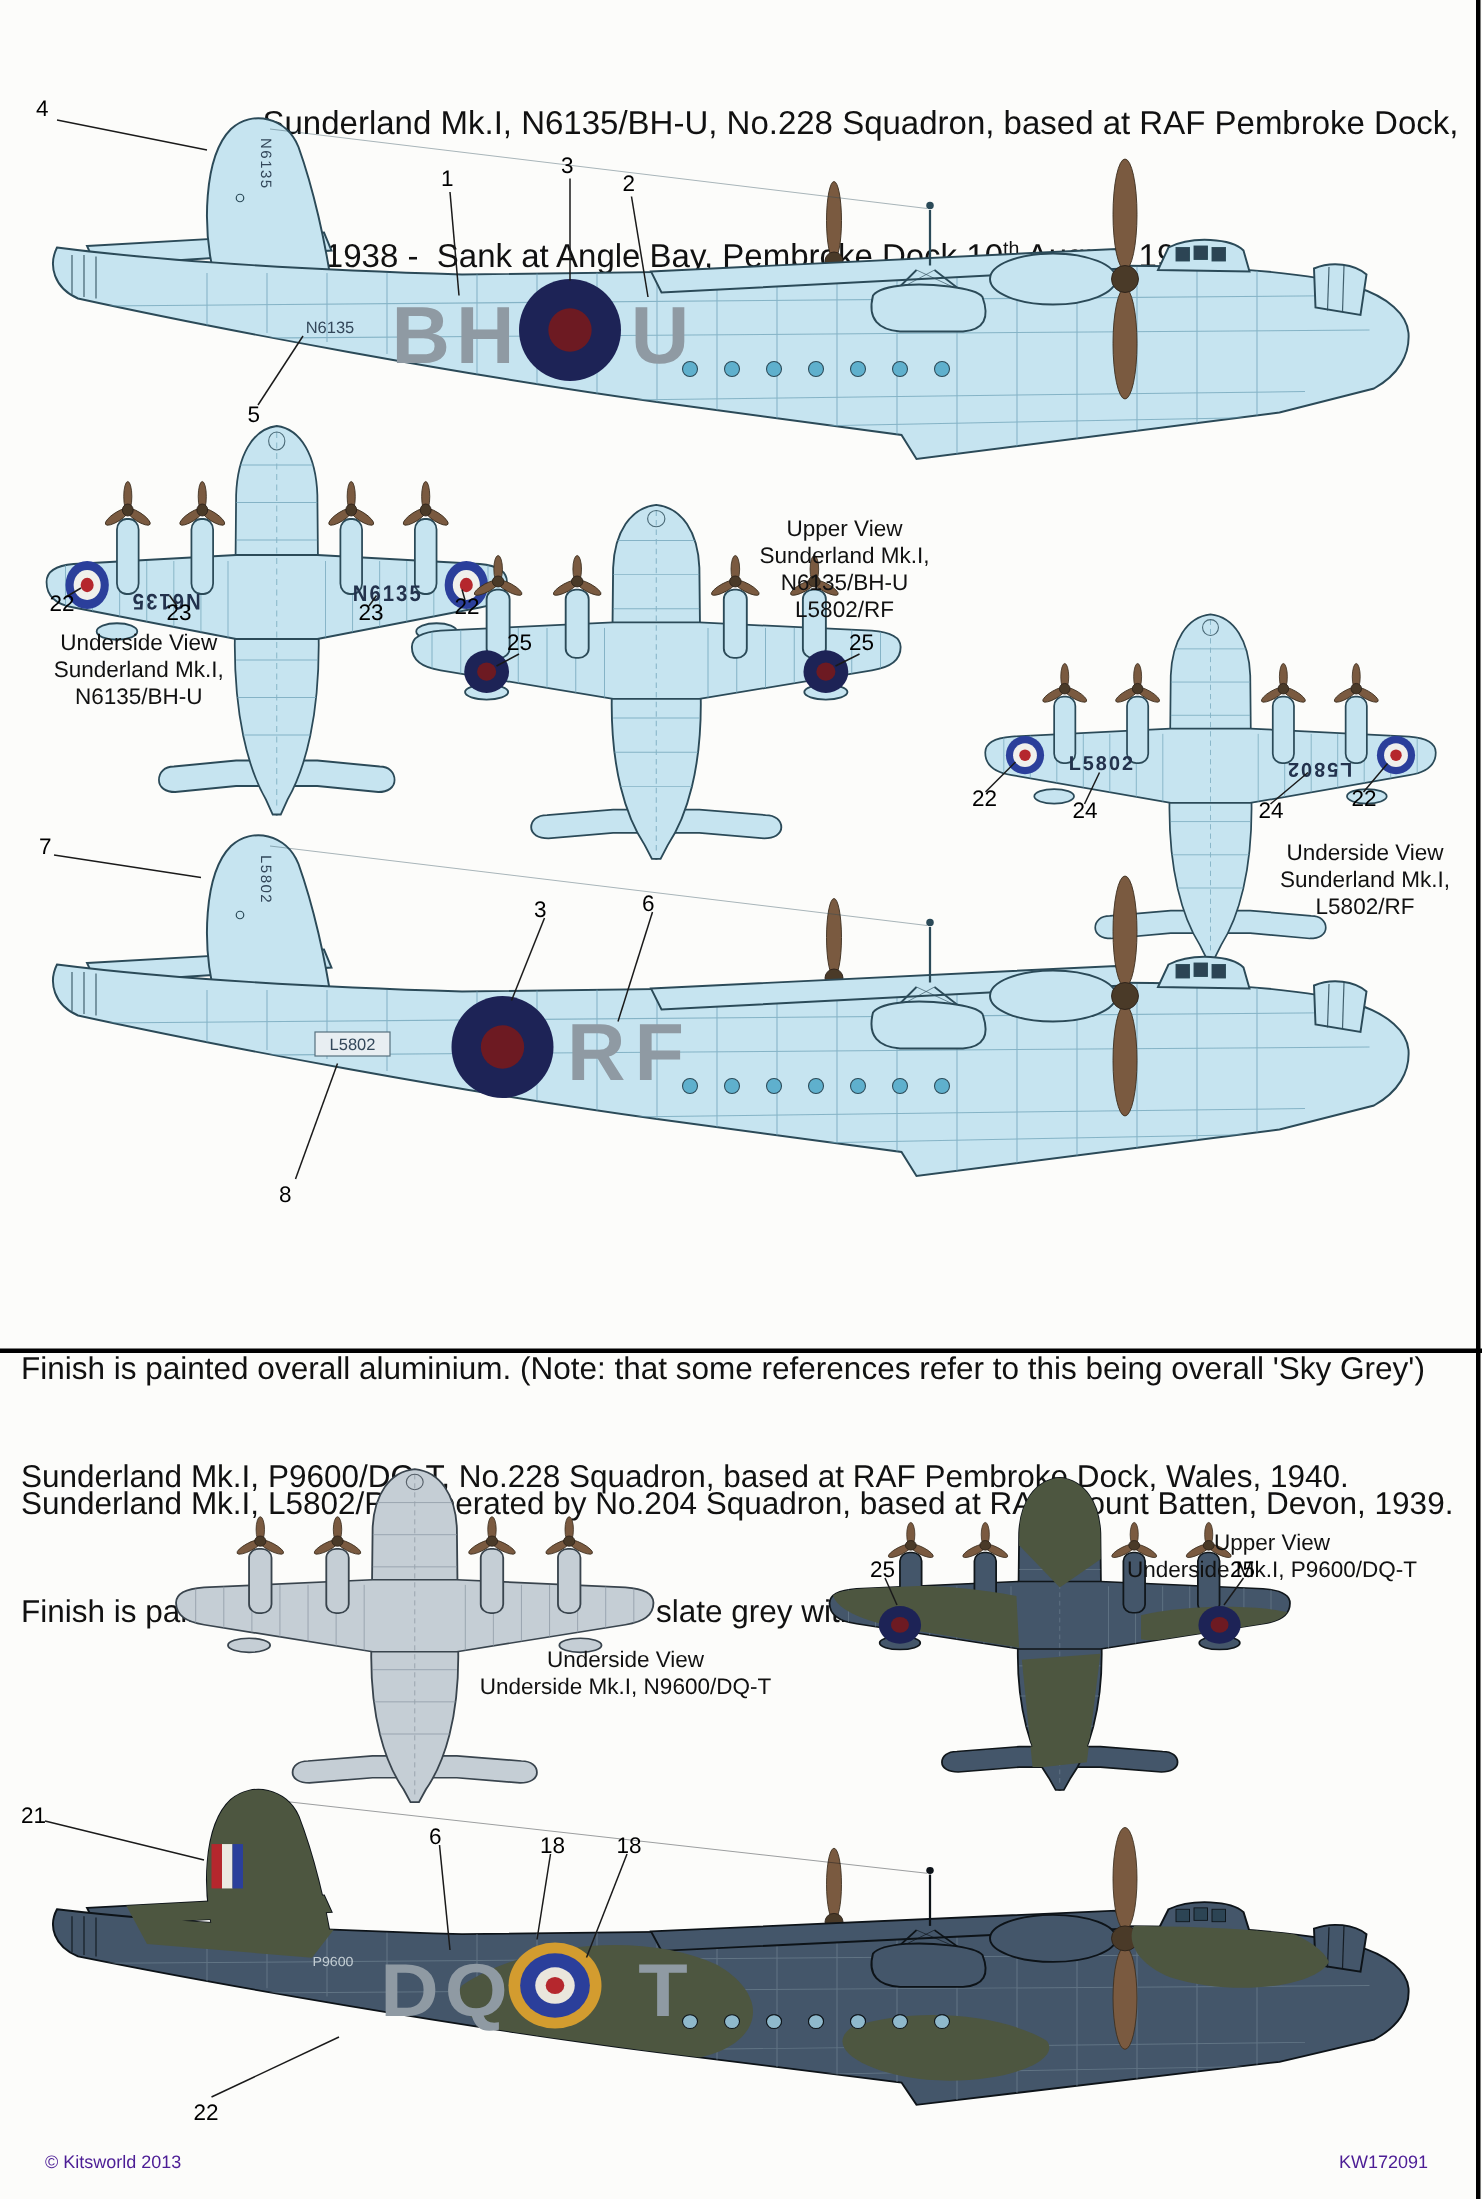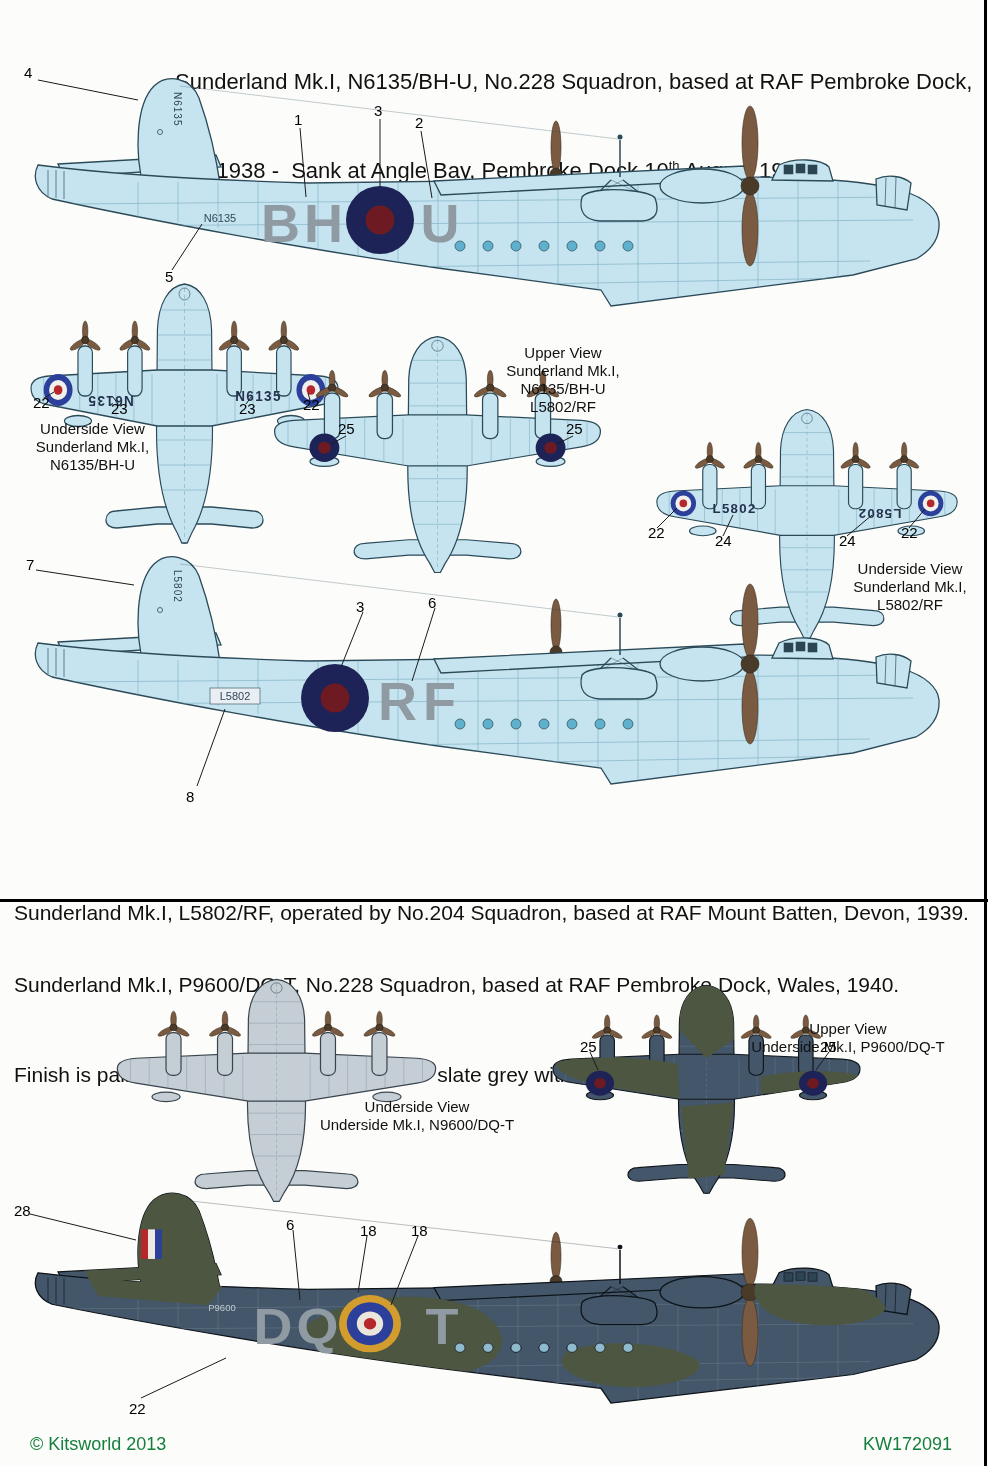--- a/index.html
+++ b/index.html
@@ -7,21 +7,21 @@
   #page{position:relative;width:988px;height:1466px;margin:0 auto;background:#fcfcfa;
         font-family:"Liberation Sans",sans-serif;color:#111;overflow:hidden}
   .abs{position:absolute}
   .title{left:175px;top:12px;font-size:22px;line-height:28px;white-space:pre-wrap}
   .title sup{font-size:13px}
   .notes{left:14px;font-size:21px;line-height:30px;white-space:pre-wrap}
   .co{position:absolute;font-size:15px;color:#000}
   .vlabel{font-size:15px;line-height:18px;text-align:center}
   .divider{left:0;top:899px;width:988px;height:3px;background:#000}
   .right-edge{left:984px;top:0;width:3px;height:1466px;background:#000}
-  .footer{font-size:18px;color:#15803d}
+  .footer{font-size:12px;color:#4c1d95}
   svg.plane{position:absolute;overflow:visible}
   .part{fill:var(--skin,#c6e4f0);stroke:var(--edge,#2b4a58);stroke-width:1.3}
   .pl line{stroke:var(--lines,#6fa3b8);stroke-width:.7}
   .pl{opacity:.75}
   .glass{fill:var(--glass,#5fb0cd);stroke:var(--edge,#2b4a58);stroke-width:.7}
   .glassr{fill:var(--glass2,#2c4454);stroke:var(--edge,#2b4a58);stroke-width:.6}
   .prop{fill:var(--prop,#7a5a40);stroke:#3c2e1e;stroke-width:.6}
   .spinner{fill:#4a3a28;stroke:#2a2018;stroke-width:.6}
   .strut{stroke:var(--edge,#2b4a58);stroke-width:1.2}
   .thin{stroke-width:.6;opacity:.7}
@@ -254,20 +254,21 @@
   <svg class="plane" style="left:8px;top:548px;--skin:#c6e4f0;--edge:#2b4a58;--lines:#6fa3b8;--glass:#5fb0cd" width="950" height="265" viewBox="0 0 950 265">
     <use href="#side-plane"></use>
     <use href="#roundel-b" transform="translate(327,150) scale(1.7)"></use>
     <text class="code" x="412" y="172" font-size="54" text-anchor="middle" letter-spacing="6">RF</text>
     <rect x="202" y="140" width="50" height="16" fill="#e8eef2" stroke="#55707e" stroke-width=".8"></rect>
     <text class="hullser" x="227" y="152" font-size="11" text-anchor="middle">L5802</text>
     <text class="hullser" x="166" y="22" font-size="10" letter-spacing="1" transform="rotate(90 166 22)">L5802</text>
   </svg>
 
   <div class="abs notes" style="top:838px">
+    <div>Finish is painted overall aluminium. (Note: that some references refer to this being overall 'Sky Grey')</div>
     <div>Sunderland Mk.I, L5802/RF, operated by No.204 Squadron, based at RAF Mount Batten, Devon, 1939.</div>
   </div>
 
   <div class="abs divider"></div>
   <div class="abs right-edge"></div>
 
   <div class="abs notes" style="top:910px">
     <div>Sunderland Mk.I, P9600/DQ-T, No.228 Squadron, based at RAF Pembroke Dock, Wales, 1940.</div>
     <div>Finish is painted extra dark sea grey, dark      slate grey with sky undersides.</div>
   </div>
@@ -390,21 +391,21 @@
   <span class="co" style="left:901px;top:524px">22</span>
 
   <span class="co" style="left:26px;top:556px">7</span>
   <span class="co" style="left:356px;top:598px">3</span>
   <span class="co" style="left:428px;top:594px">6</span>
   <span class="co" style="left:186px;top:788px">8</span>
 
   <span class="co" style="left:580px;top:1038px">25</span>
   <span class="co" style="left:820px;top:1038px">25</span>
 
-  <span class="co" style="left:14px;top:1202px">28</span>
+  <span class="co" style="left:14px;top:1202px">21</span>
   <span class="co" style="left:286px;top:1216px">6</span>
   <span class="co" style="left:360px;top:1222px">18</span>
   <span class="co" style="left:411px;top:1222px">18</span>
   <span class="co" style="left:129px;top:1400px">22</span>
 
   <div class="abs footer" style="left:30px;top:1434px">© Kitsworld 2013</div>
   <div class="abs footer" style="right:36px;top:1434px">KW172091</div>
 
 </div>
 

